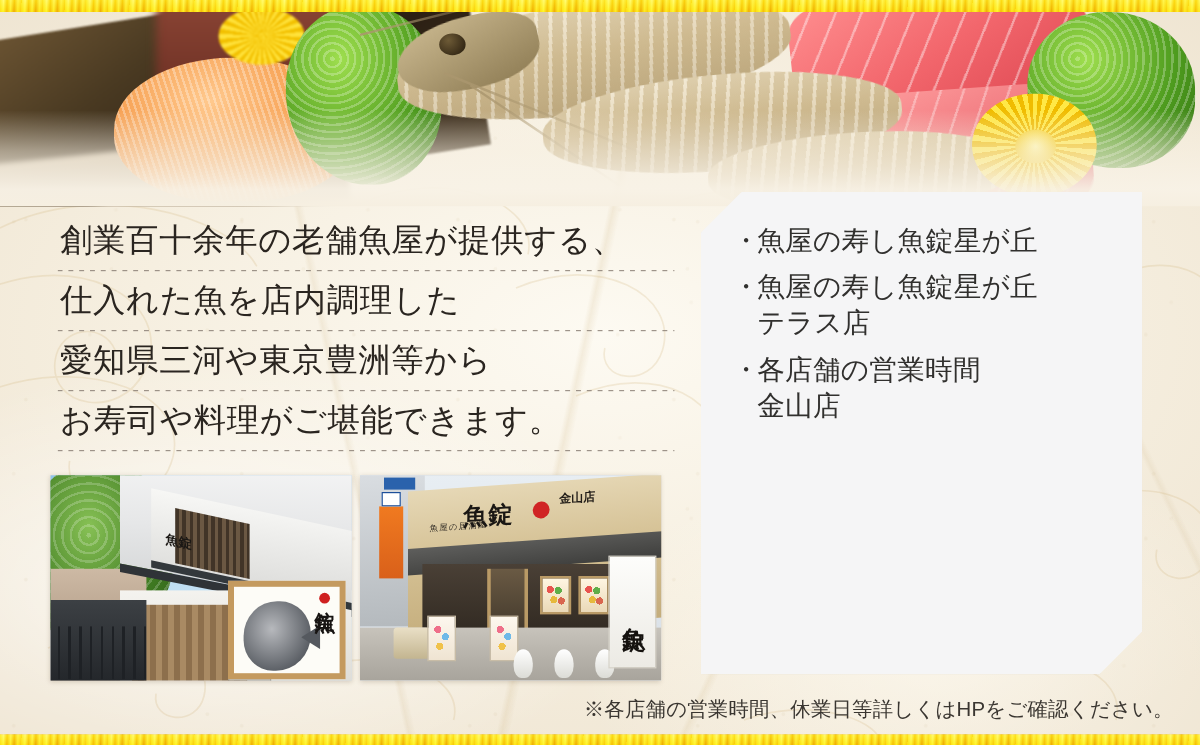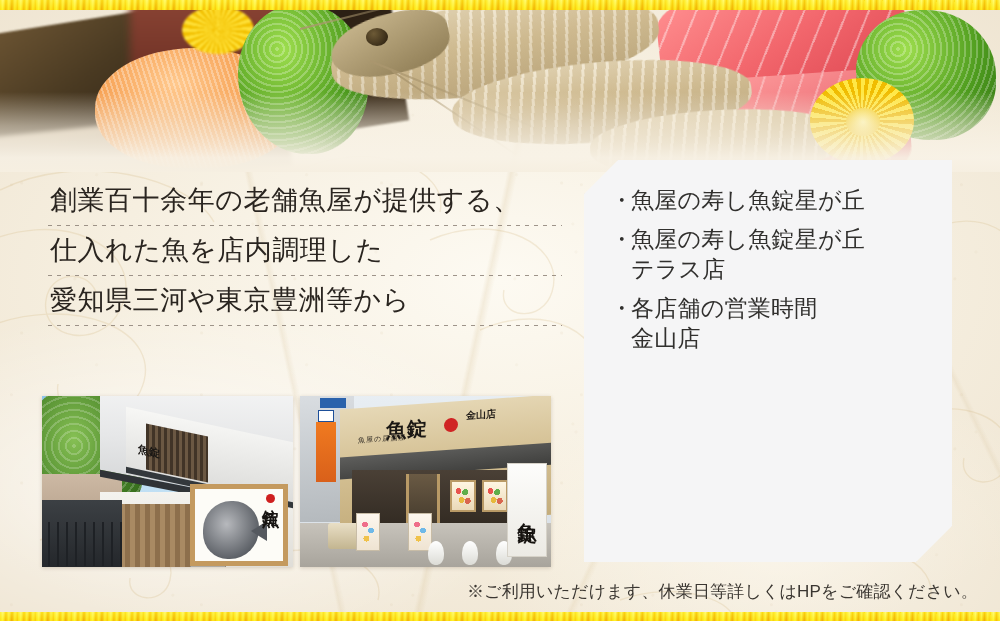--- a/index.html
+++ b/index.html
@@ -652,20 +652,21 @@
     <div class="hero-fade"></div>
   </div>
 
   <div class="gold-band top"></div>
   <div class="gold-band bottom"></div>
 
   <div class="copy">
     <div class="copy-line">創業百十余年の老舗魚屋が提供する、</div>
     <div class="copy-line">仕入れた魚を店内調理した</div>
     <div class="copy-line">愛知県三河や東京豊洲等から</div>
+    <div class="copy-line">お寿司や料理がご堪能できます。</div>
   </div>
 
   <div class="photos">
 
     <div class="photo">
       <div class="photo-inner">
         <div class="p1-sky"></div>
         <div class="p1-tree"></div>
         <div class="p1-bldg"></div>
         <div class="p1-roof"></div>
@@ -727,15 +728,15 @@
         <div>魚屋の寿し魚錠星が丘</div>
         <div>テラス店</div>
       </li>
       <li class="store-item">
         <div>各店舗の営業時間</div>
         <div>金山店</div>
       </li>
     </ul>
   </div>
 
-  <div class="footnote">※ご利用いただけます、休業日等詳しくはHPをご確認ください。</div>
+  <div class="footnote">※各店舗の営業時間、休業日等詳しくはHPをご確認ください。</div>
 
 </div>
 
 </body></html>

